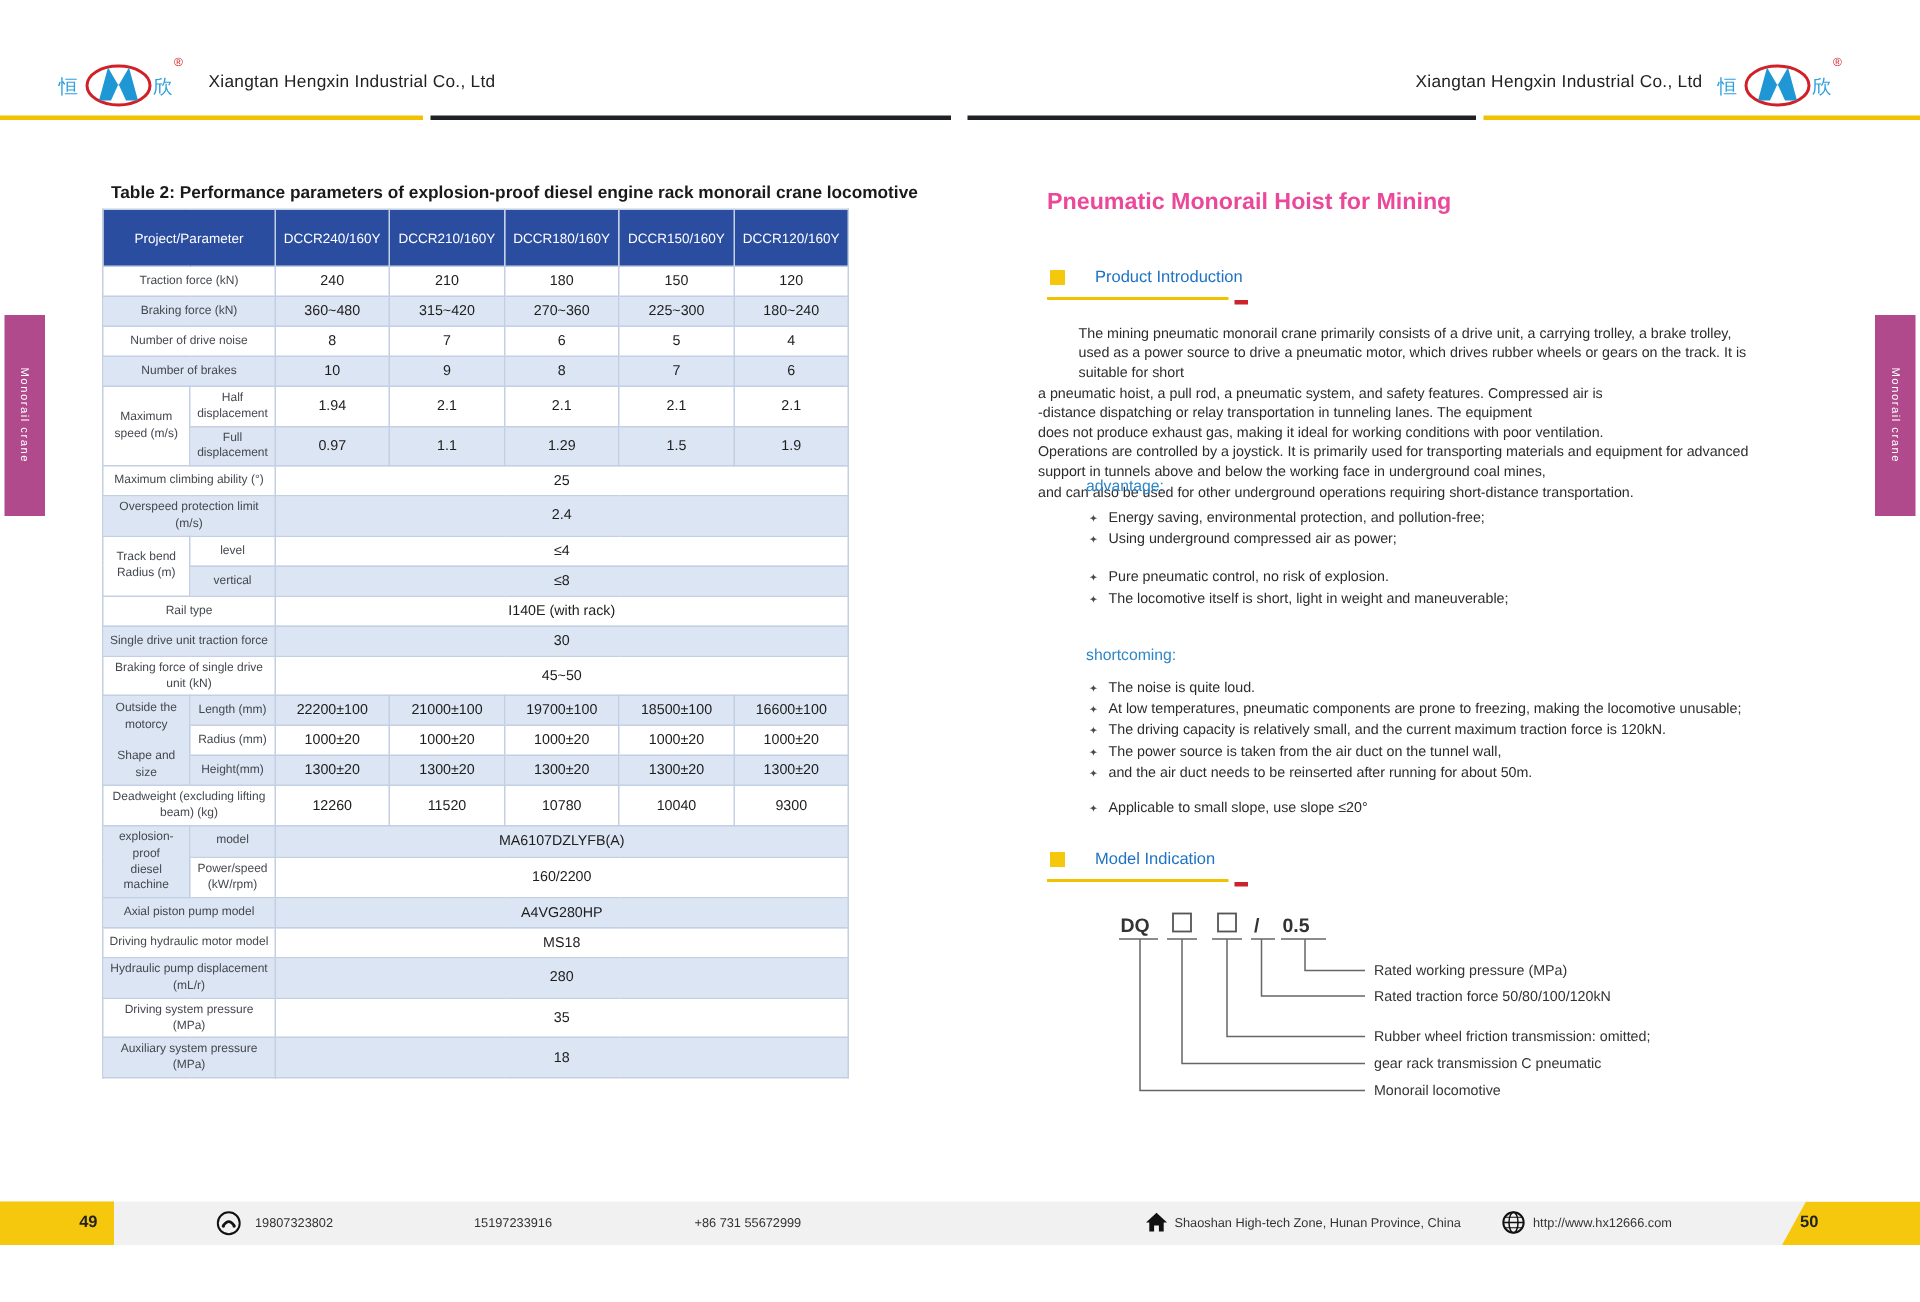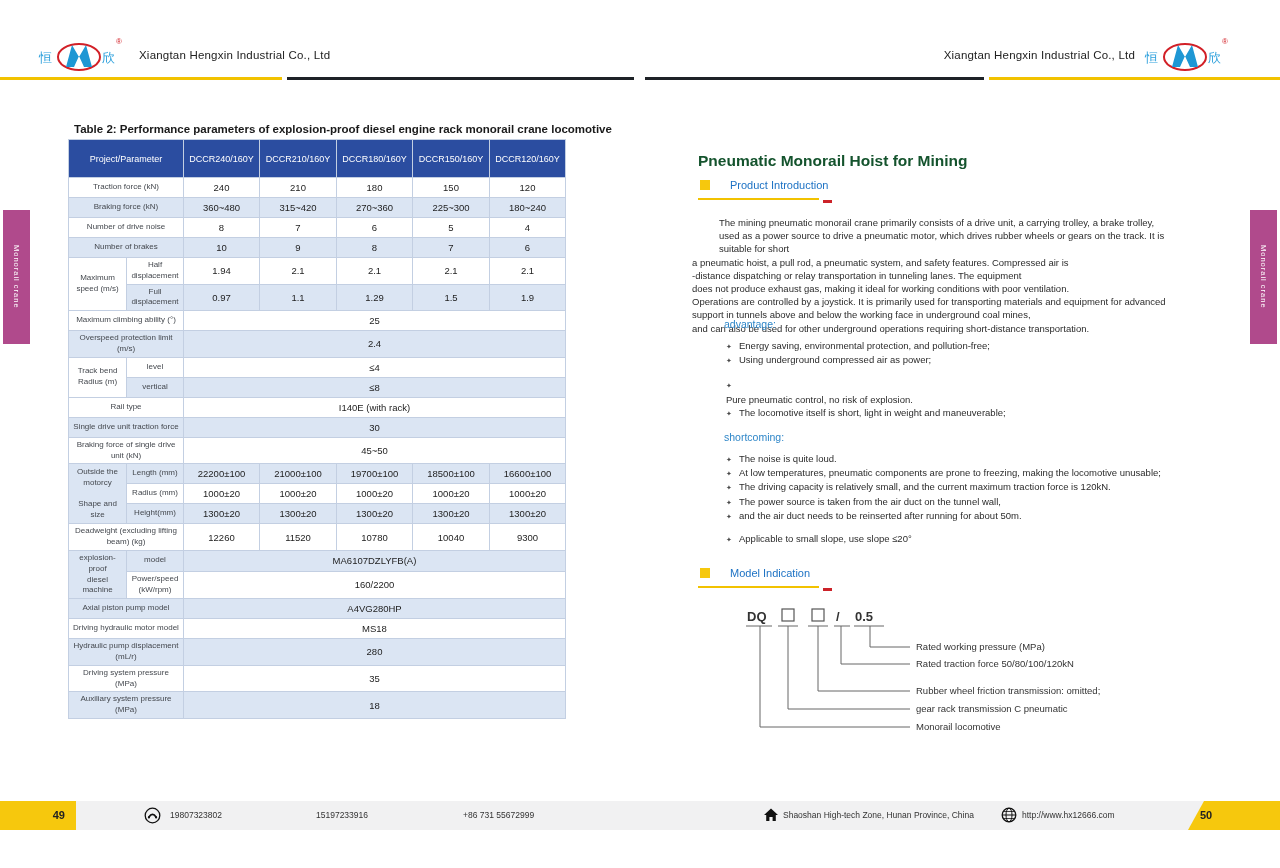--- a/index.html
+++ b/index.html
@@ -26,35 +26,35 @@
   #table-title { position:absolute; left:74px; top:123px; font-size:11.5px; font-weight:bold; color:#1a1a1a; }
   #table-wrap { position:absolute; left:68px; top:139px; }
   table.params { border-collapse:collapse; table-layout:fixed; width:497px; border:1px solid #93a8cc; }
   table.params th, table.params td { border:1px solid #c3cfe2; text-align:center; vertical-align:middle; padding:2px 3px; }
   table.params thead th { background:#2b4da0; color:#fff; font-size:9px; font-weight:normal; height:38px; }
   td.lab, td.grp { font-size:8px; color:#44484e; height:20px; white-space:pre-line; line-height:1.35; }
   td.val { font-size:9.5px; color:#1d1d1d; height:20px; }
   tr.zebra td { background:#dbe5f3; }
 
   
-  #rp-title { position:absolute; left:698px; top:126px; font-size:15.5px; font-weight:bold; color:#14532d;margin-top:26px; }
+  #rp-title { position:absolute; left:698px; top:126px; font-size:15.5px; font-weight:bold; color:#ec4899; }
   .section-head { position:absolute; display:flex; align-items:center; gap:20px; }
   .sq-bullet { width:10px; height:10px; background:#f6c80d; }
   .section-label { font-size:11px; color:#1d72c4; }
   .sec-underline { position:absolute; height:2px; background:#f2c200; width:121px; left:698px; }
   .sec-reddash  { position:absolute; height:3px; background:#cc2229; width:9px;  left:823px; }
 
   #intro-text { position:absolute; left:692px; top:216px; width:496px; font-size:9.5px; line-height:13.2px; color:#2c2c2c; }
   #intro-text .intro-line:nth-child(-n+2) { padding-left:27px; }
 
   .sub-head { position:absolute; font-size:10.5px; color:#2e86c8; }
   .blist { position:absolute; width:474px; }
   .li { display:flex; font-size:9.5px; line-height:13.2px; color:#2c2c2c; }
   .li .bullet { width:13px; flex:none; font-size:7px; color:#4a4a4a; padding-top:1px; }
-  [data-name="advantage-list"] .li:nth-child(3) { margin-top:11px;flex-direction:column; }
+  [data-name="advantage-list"] .li:nth-child(3) { margin-top:11px; }
   [data-name="shortcoming-list"] .li:nth-child(6) { margin-top:9px; }
 
   #model-diagram { position:absolute; left:740px; top:598px; }
   #model-diagram text { font-family:"Liberation Sans","DejaVu Sans",sans-serif; fill:#333; }
   .dq-part { font-size:13px; font-weight:bold; fill:#2c2c2c; }
   .dq-label { font-size:9.5px; }
 
   
   #footer-bar { position:absolute; left:0; top:801px; width:1280px; height:29px; background:#f1f1f2; }
   .page-no { position:absolute; top:801px; height:29px; background:#f6c80d; font-size:11px; font-weight:bold; color:#222; line-height:29px; }

